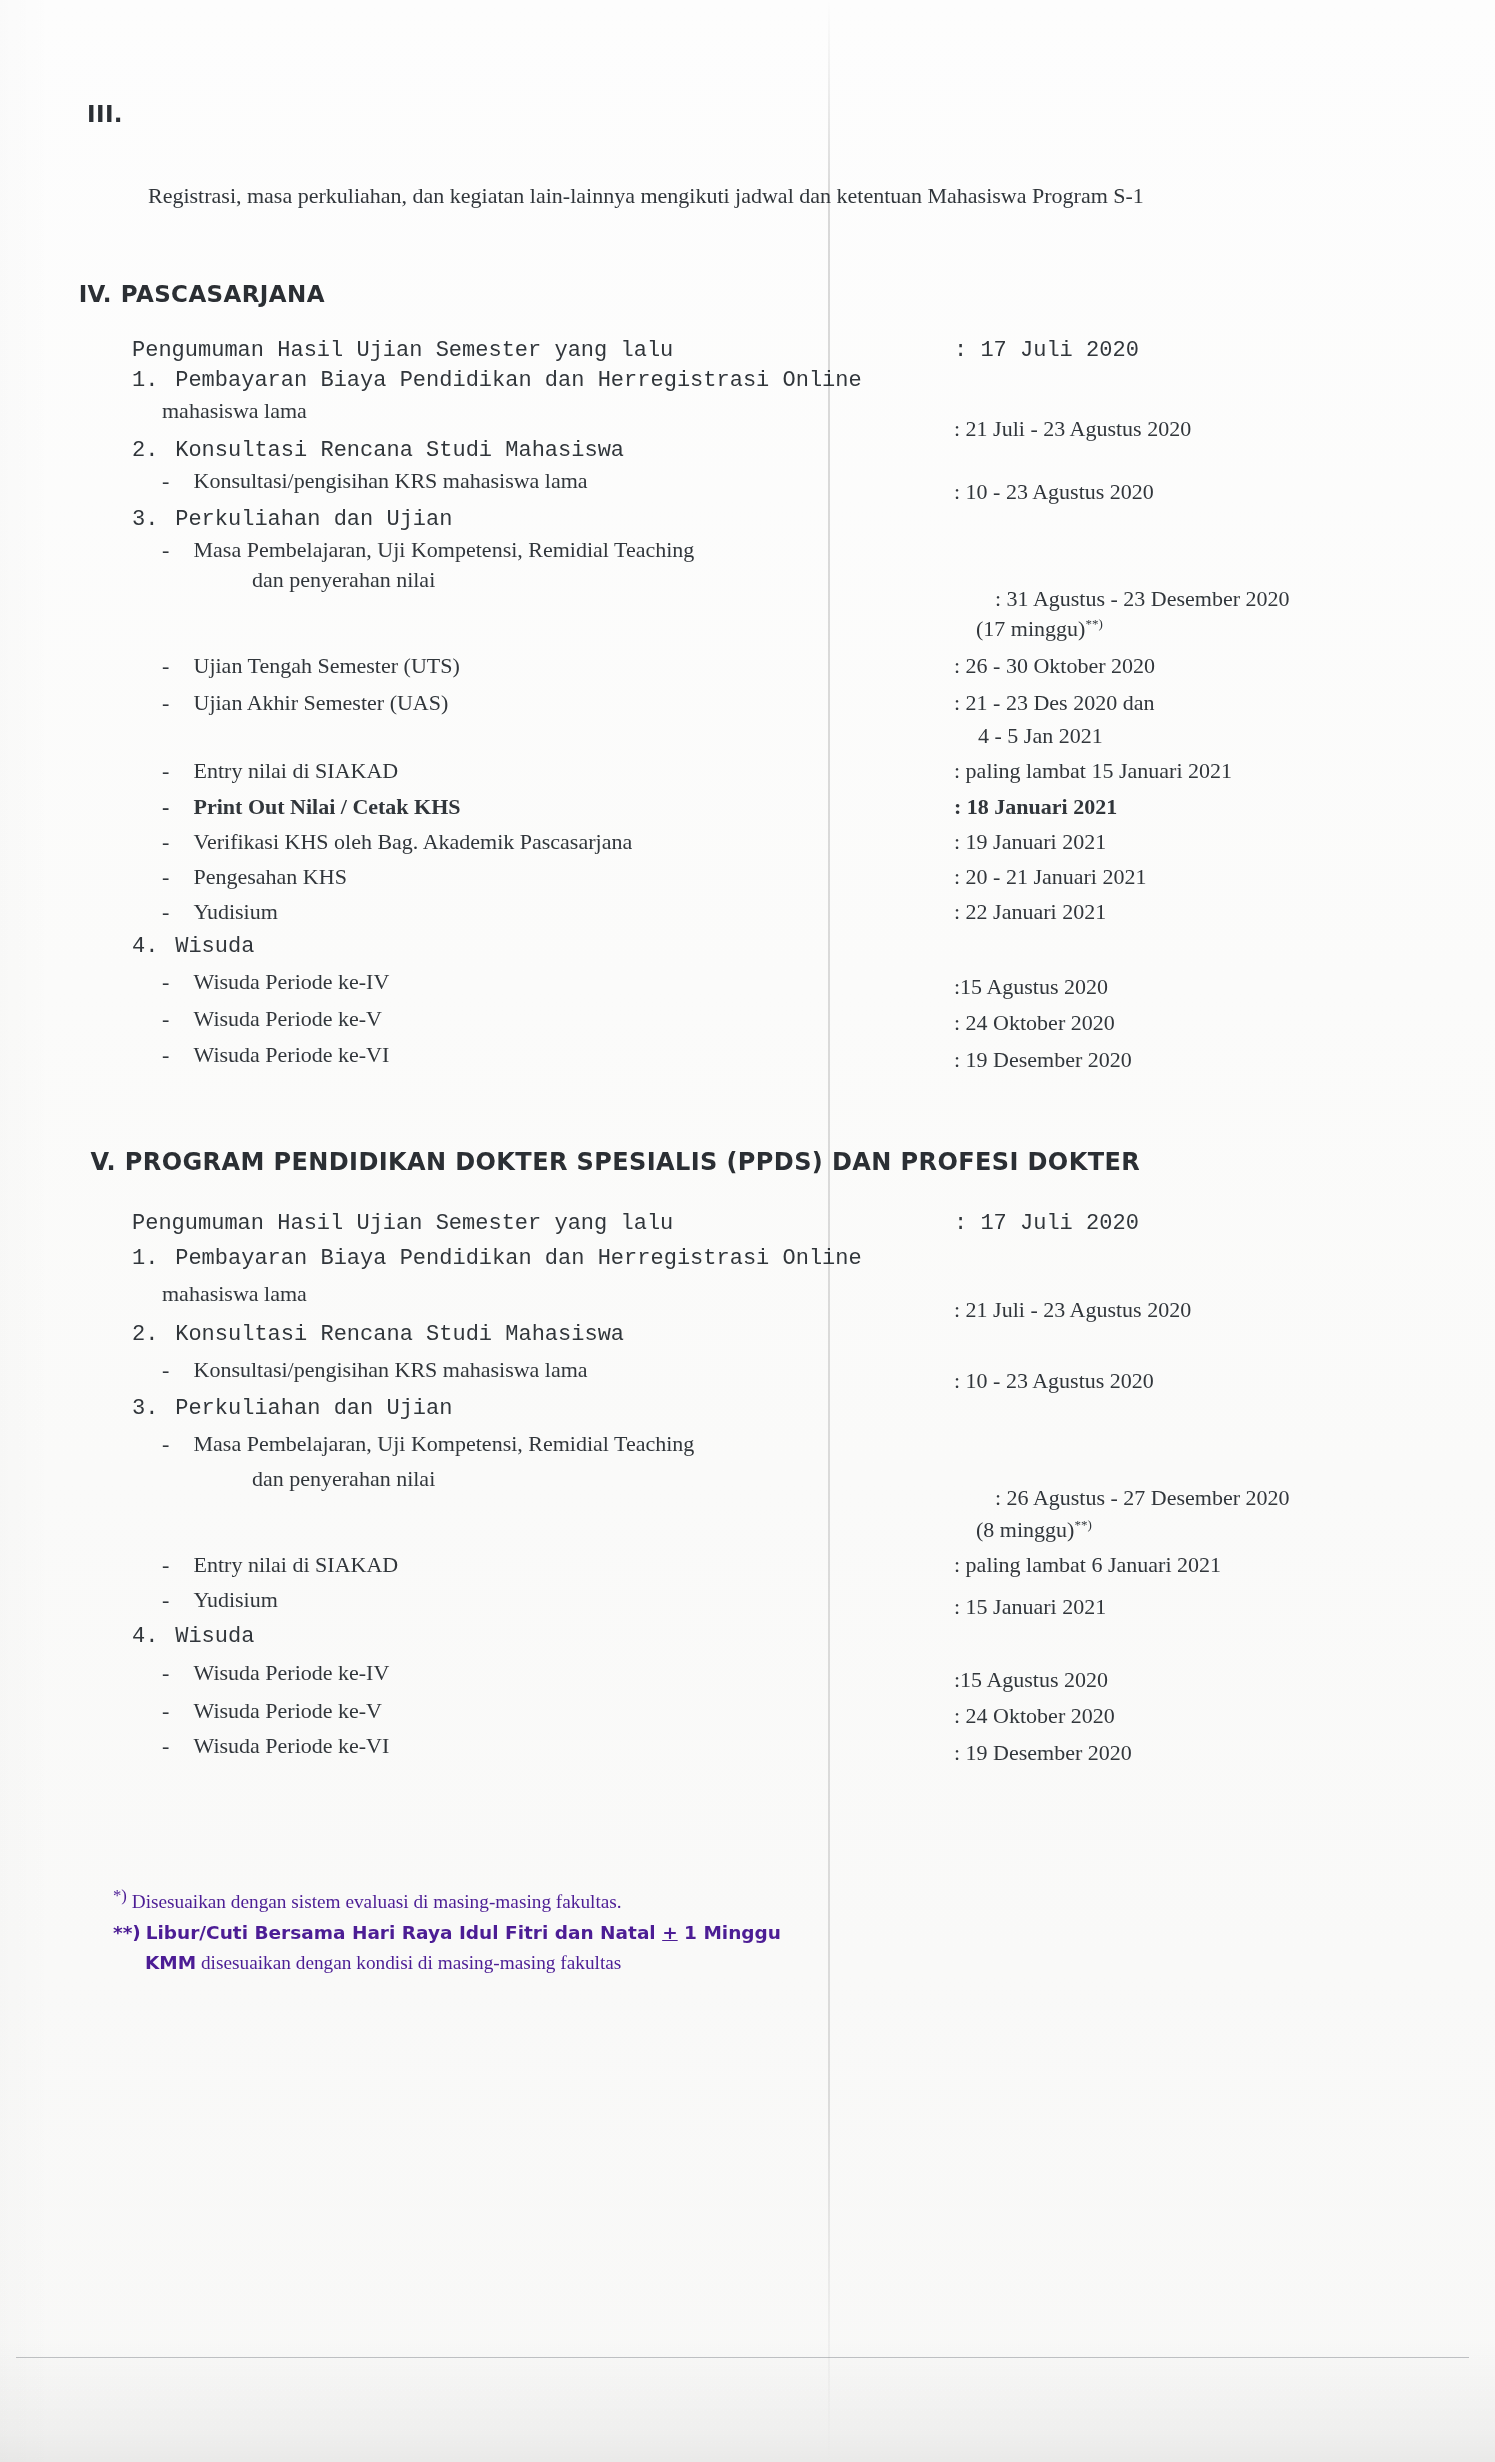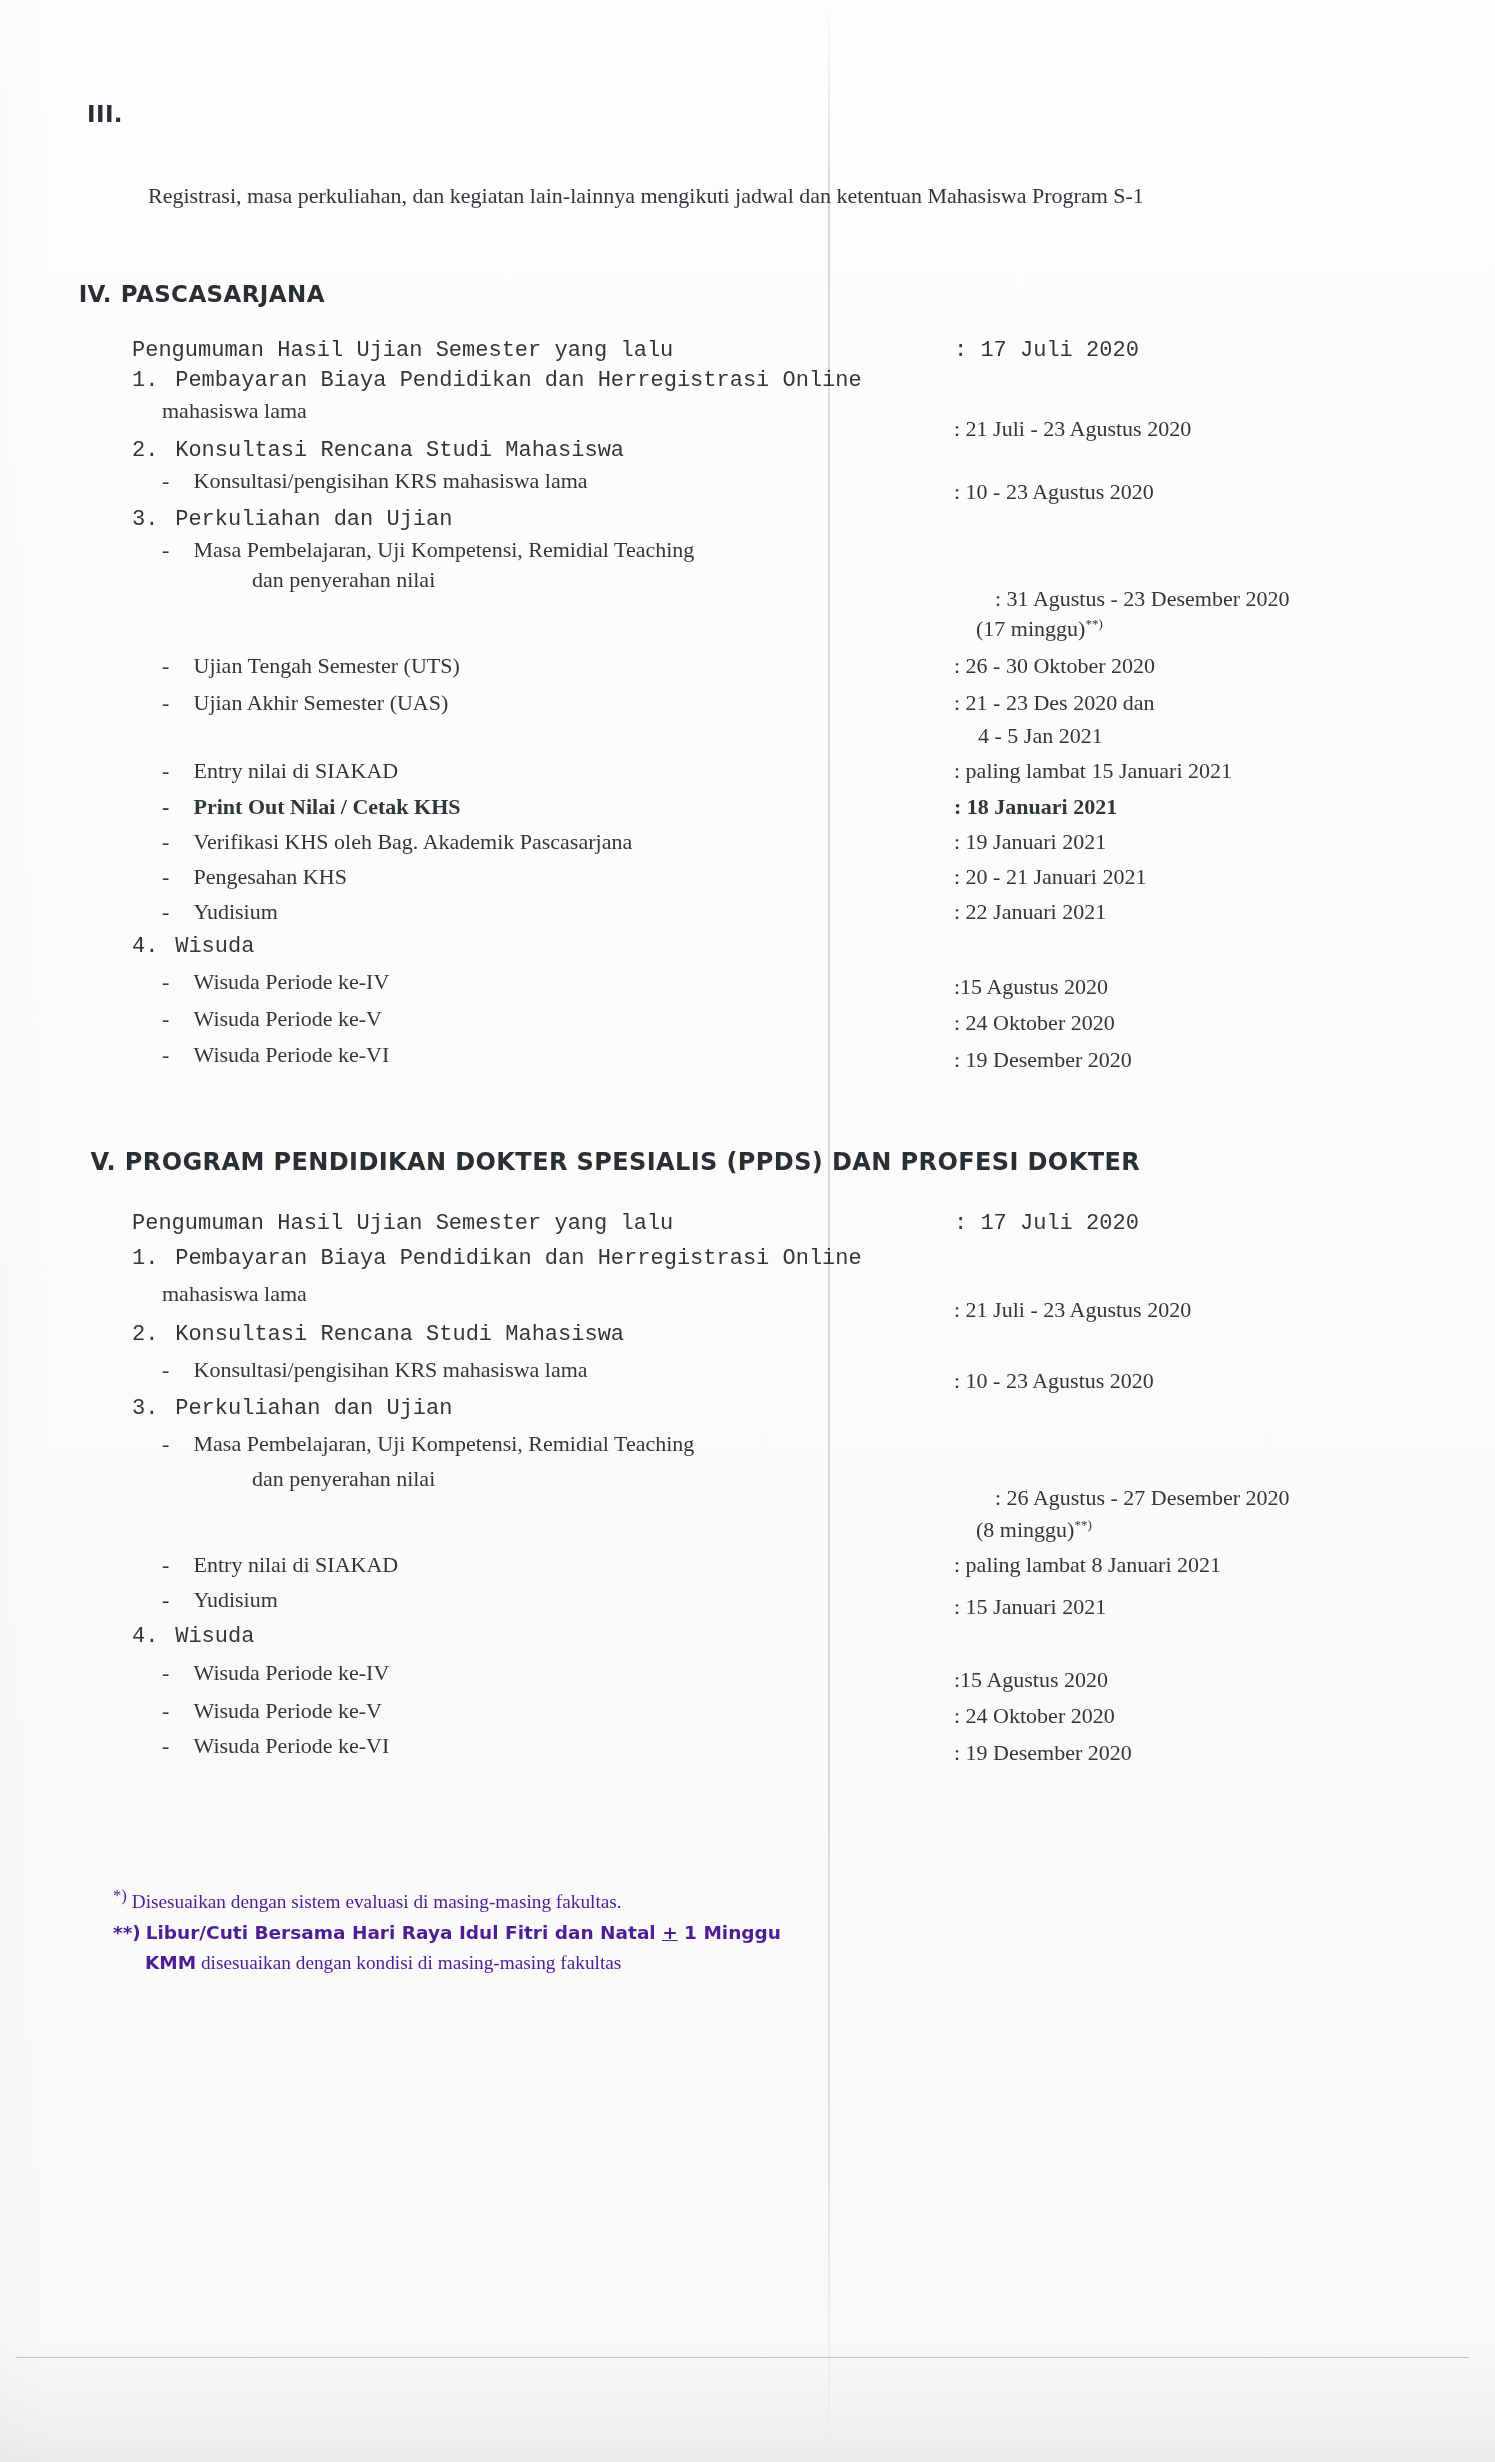--- a/index.html
+++ b/index.html
@@ -313,21 +313,21 @@
       <span class="value" style="top:19.3px;">: 26 Agustus - 27 Desember 2020</span>
     </div>
 
     <div class="row" style="top:306px; position:absolute; left:0;">
       <span class="value" style="left:976px;"><span>(8 minggu)</span><span class="sup">**)</span></span>
     </div>
 
     <div class="row indent-2" style="top:341px; position:absolute; left:0;">
       <span class="dash">-</span>
       <span class="left">Entry nilai di SIAKAD</span>
-      <span class="value">: paling lambat 8 Januari 2021</span>
+      <span class="value">: paling lambat 6 Januari 2021</span>
     </div>
 
     <div class="row indent-2" style="top:376px; position:absolute; left:0;">
       <span class="dash">-</span>
       <span class="left">Yudisium</span>
       <span class="value" style="top:7px;">: 15 Januari 2021</span>
     </div>
 
     <div class="row indent-1" style="top:413px; position:absolute; left:0;">
       <span class="num">4.</span>

